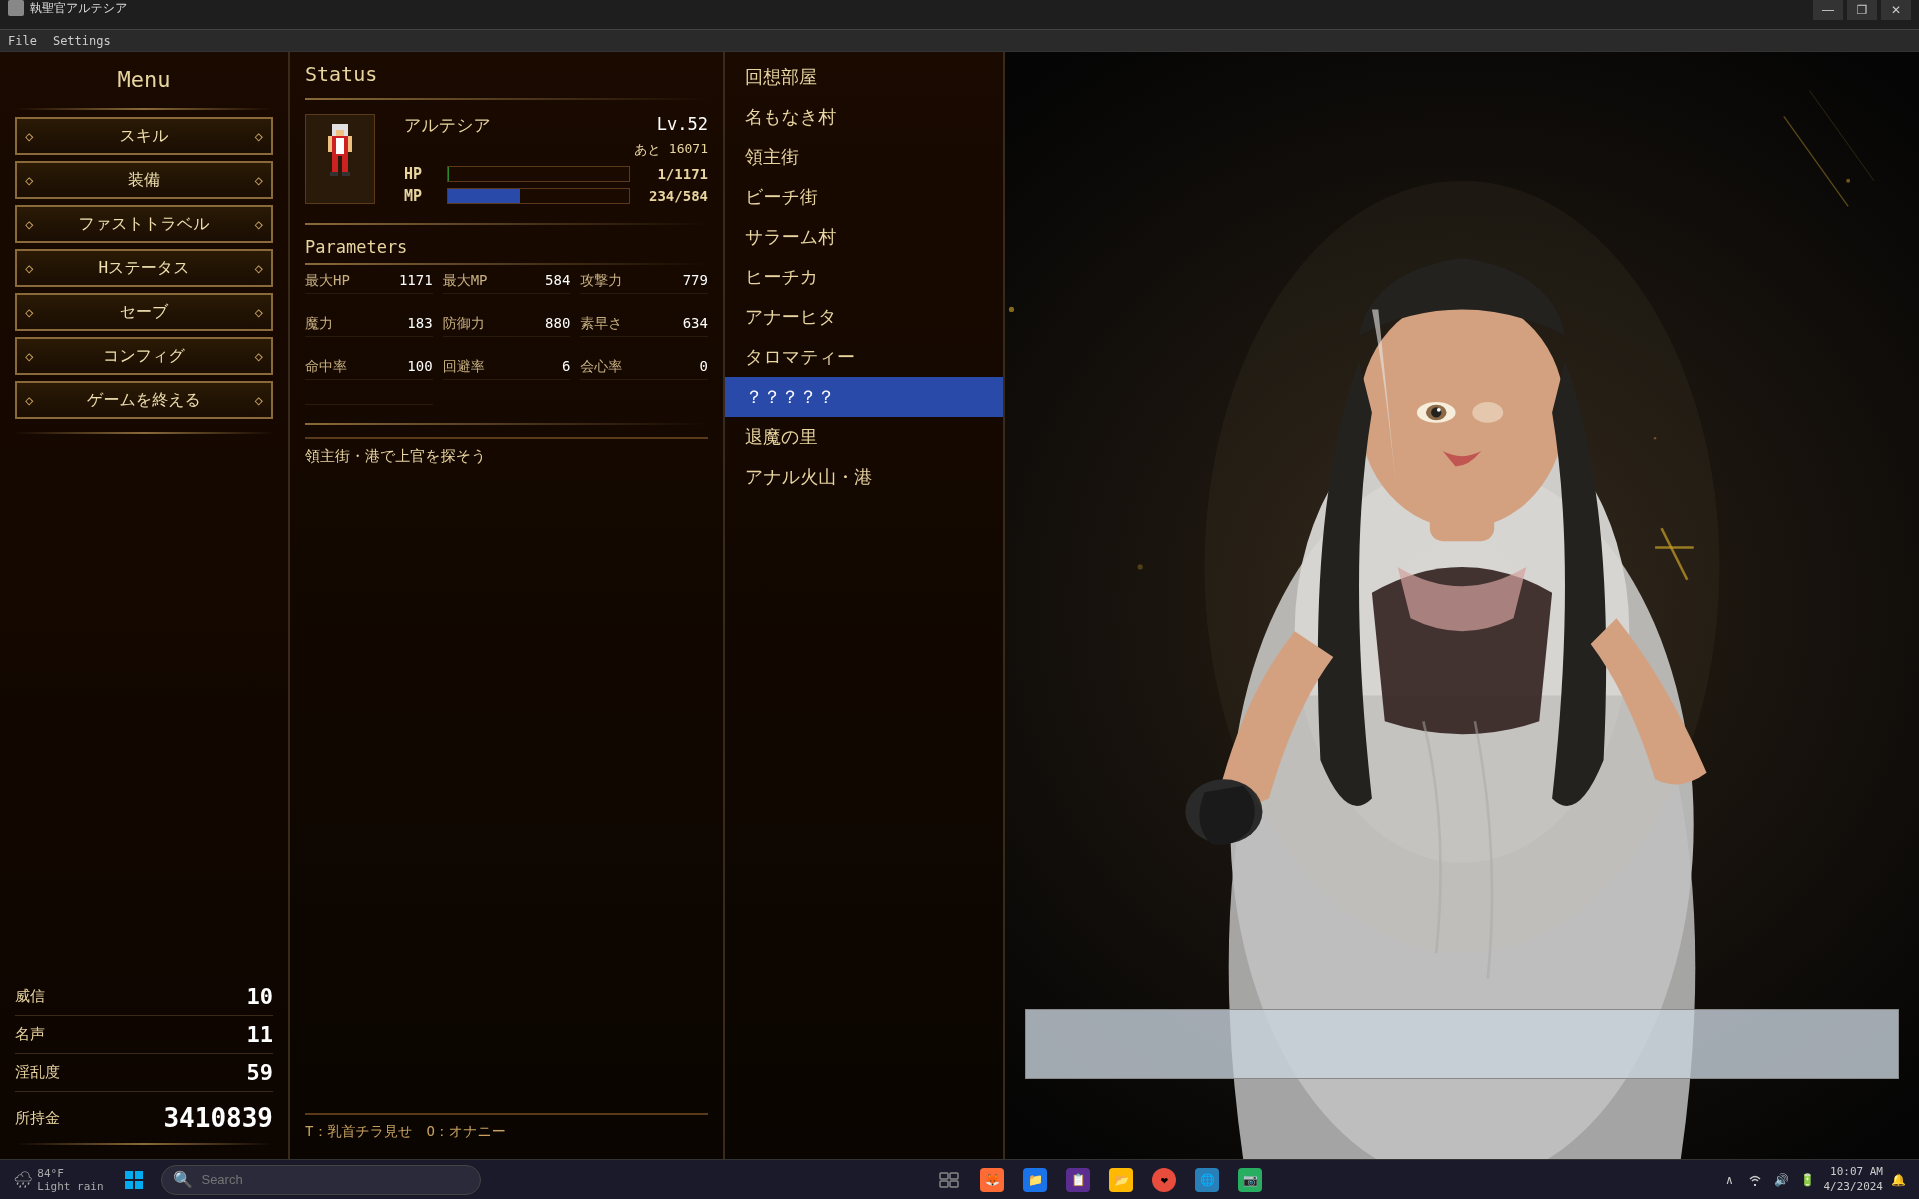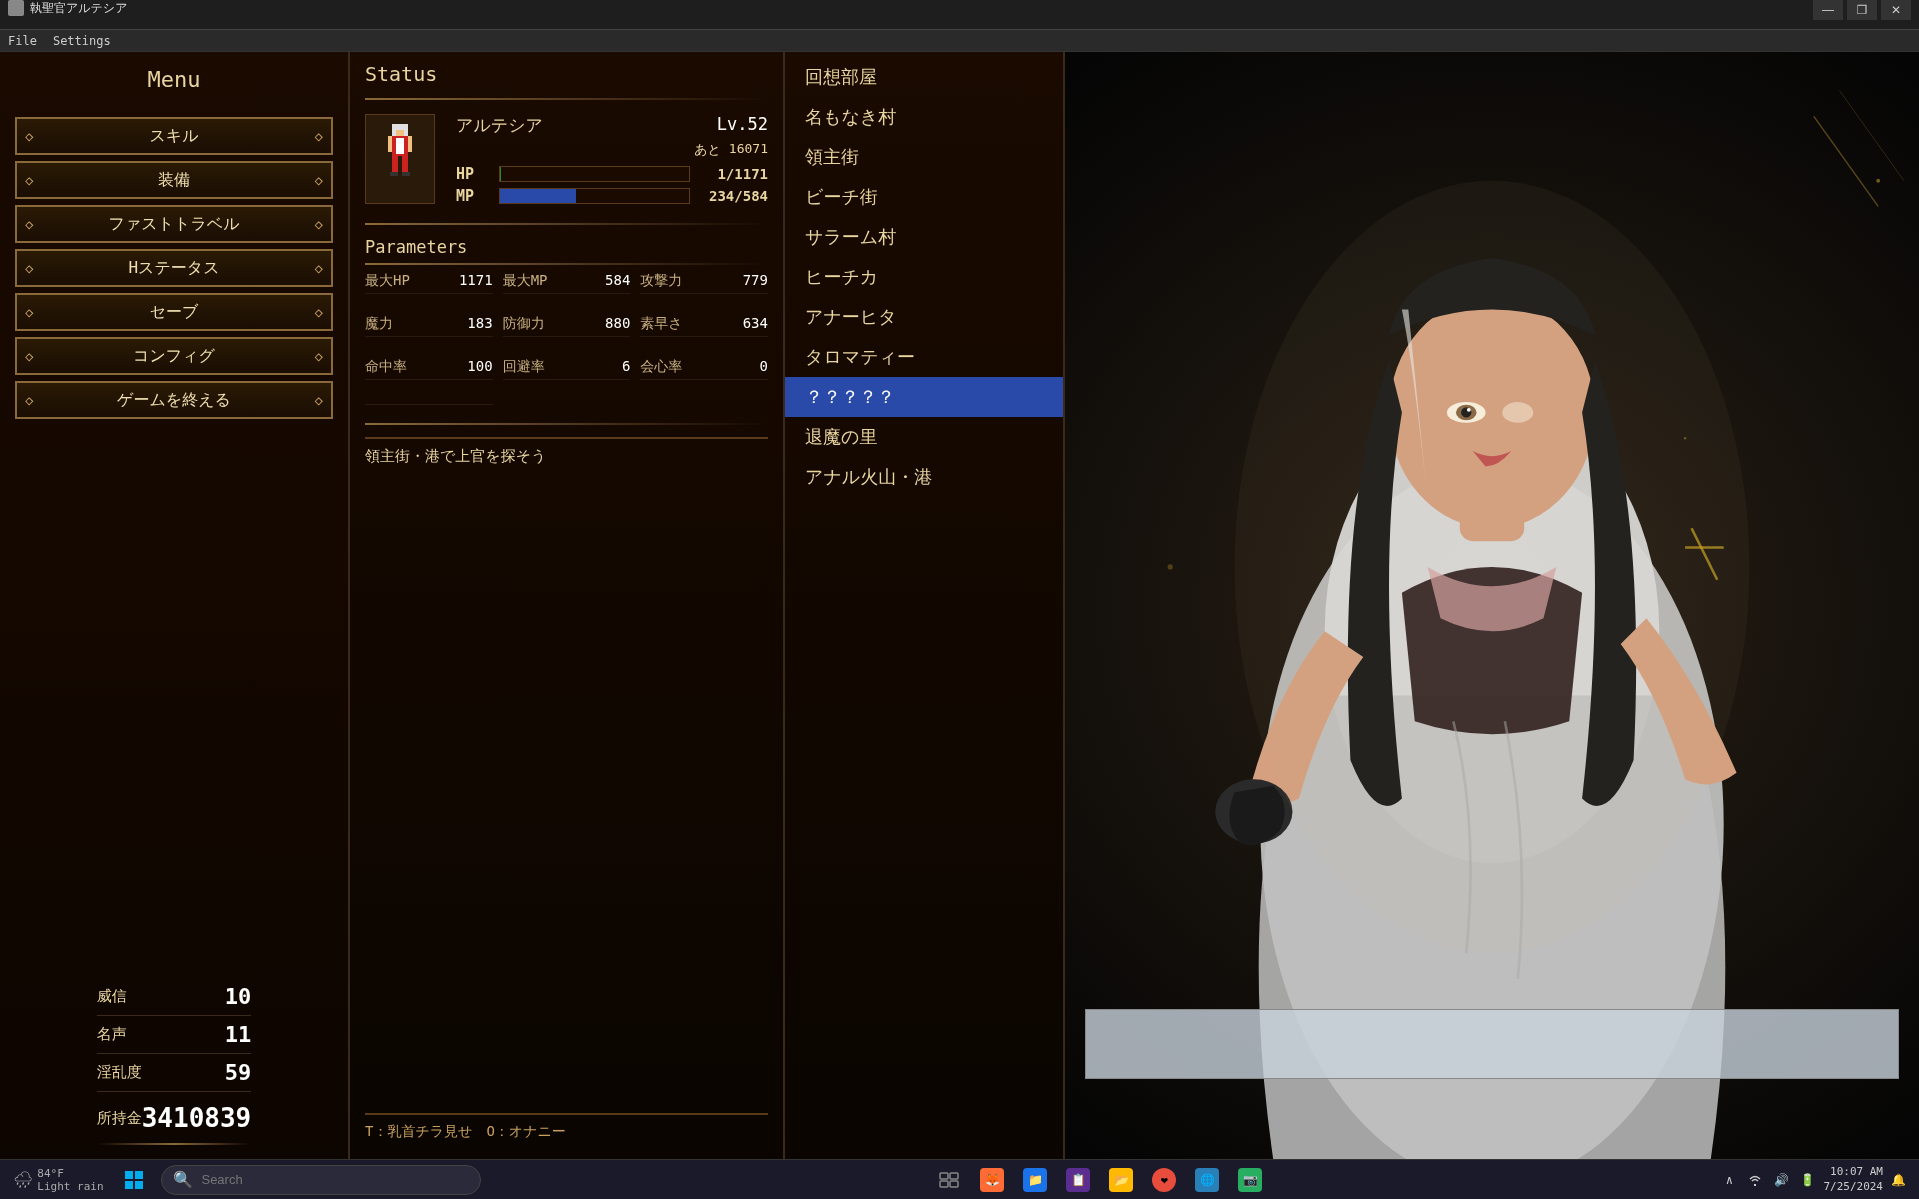--- a/index.html
+++ b/index.html
@@ -73,29 +73,28 @@
     
     #main-content {
       display: flex;
       width: 100%;
       height: calc(100% - 30px - 22px - 40px);
       background: #0d0d0d;
     }
 
     
     #left-panel {
-      width: 350px;
+      width: 290px;
       height: 100%;
       background: linear-gradient(to bottom, #1a0a00, #0d0500);
       border-right: 2px solid #3a2a1a;
       display: flex;
       flex-direction: column;
       padding: 10px 15px;
       position: relative;
-      align-items: center;
     }
     #menu-title {
       color: #e8d5a0;
       font-size: 22px;
       text-align: center;
       margin-bottom: 12px;
       margin-top: 5px;
     }
     .menu-divider {
       height: 2px;
@@ -170,21 +169,21 @@
       height: 2px;
       background: linear-gradient(to right, #8a6a3a, transparent);
       margin: 4px 0;
     }
 
     
     #char-info {
       display: flex;
       align-items: flex-start;
       padding: 10px 0;
-      gap: 21px;
+      gap: 29px;
     }
     #char-sprite {
       width: 70px;
       height: 90px;
       background: #2a1a0a;
       border: 1px solid #5a3a1a;
       display: flex;
       align-items: center;
       justify-content: center;
       flex-shrink: 0;
@@ -794,17 +793,17 @@
       <svg width="16" height="16" viewBox="0 0 16 16">
         <path d="M8 12 L8 14" stroke="#ccc" stroke-width="2" fill="none"></path>
         <path d="M5 9 Q8 6 11 9" stroke="#ccc" stroke-width="1.5" fill="none"></path>
         <path d="M3 7 Q8 2 13 7" stroke="#ccc" stroke-width="1.5" fill="none"></path>
       </svg>
     </div>
     <div class="tray-icon">🔊</div>
     <div class="tray-icon">🔋</div>
     <div id="clock">
       <div>10:07 AM</div>
-      <div>7/25/2024</div>
+      <div>4/23/2024</div>
     </div>
     <div class="tray-icon">🔔</div>
   </div>
 </div>
 
 </body></html>

